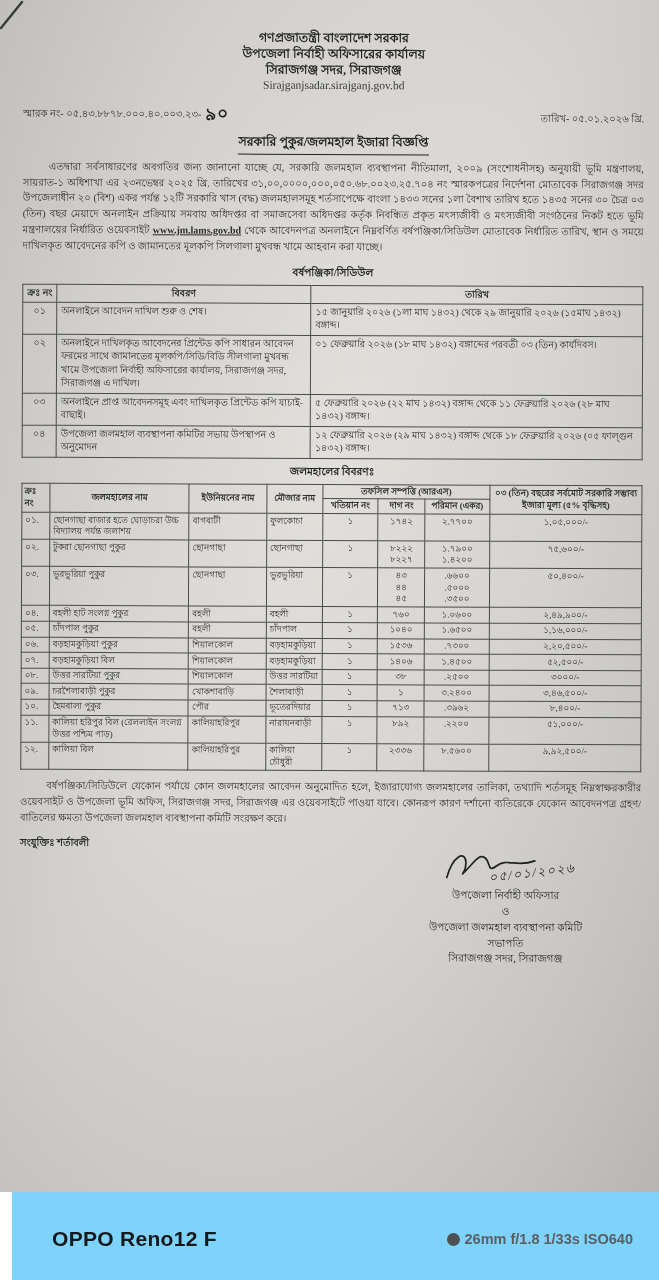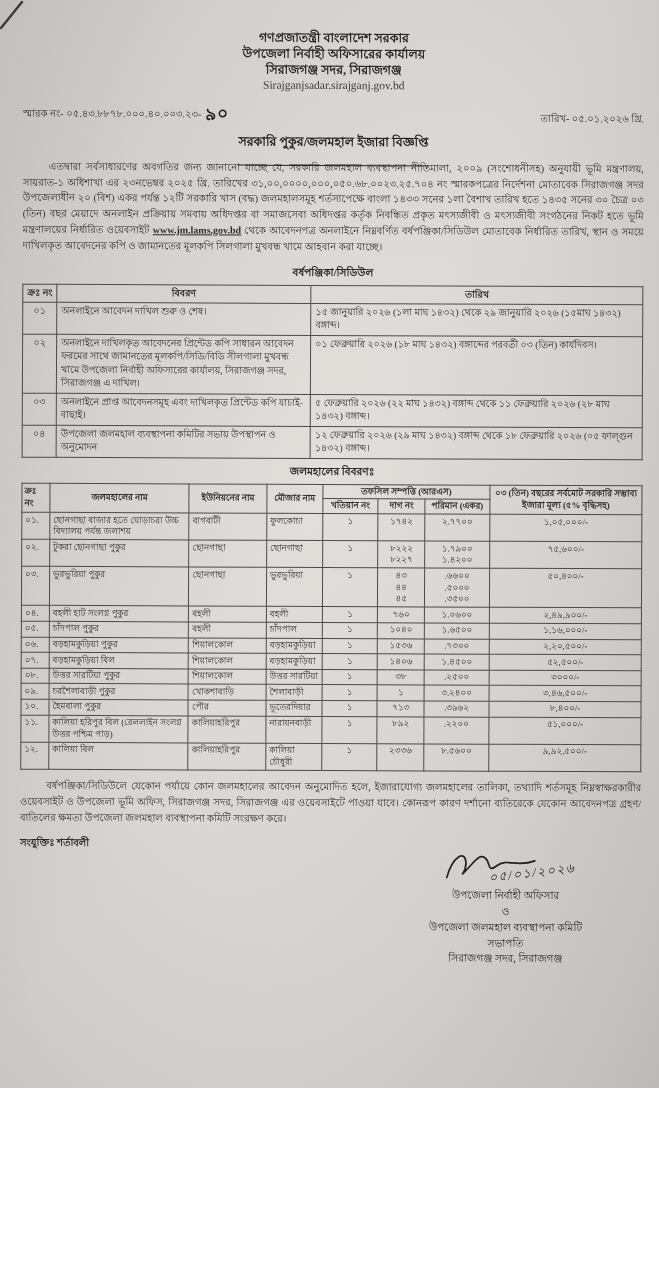--- a/index.html
+++ b/index.html
@@ -1,17 +1,17 @@
 <!DOCTYPE html>
 <html><head>
 <meta charset="utf-8">
 <style>
   html,body{margin:0;padding:0;background:#ffffff;}
   .stage{
-    position:relative;width:659px;height:1088px;overflow:hidden;
+    position:relative;width:659px;height:1280px;overflow:hidden;
     background:#ffffff;font-family:"Liberation Serif","DejaVu Sans",serif;
   }
   
   .photo{
     position:absolute;left:0;top:0;width:659px;height:1192px;overflow:hidden;
     background:
       radial-gradient(ellipse at 50% 38%, #e0ded9 0%, #d8d6d2 48%, #ccCac7 82%, #c2c1bf 100%),
       #d6d4d0;
   }
   .photo::after{ 
@@ -30,21 +30,21 @@
   .hdr .h-web{font-weight:normal;font-family:"Liberation Serif",serif;font-size:11.5px;color:#3a3a3a;}
   .memo-row{display:flex;justify-content:space-between;align-items:flex-end;margin-top:6px;font-size:10px;color:#2e2e2e;}
   .memo-left{white-space:nowrap;}
   .hand-no{
     display:inline-block;font-size:17px;font-weight:bold;color:#1c1c1c;
     transform:rotate(-4deg) translateY(2px);margin-left:4px;letter-spacing:1px;
   }
   .doc-title{
     text-align:center;font-weight:bold;font-size:12.5px;margin-top:6px;color:#222;
   }
-  .doc-title span{border-bottom:1.4px solid #222;padding-bottom:16px;}
+  .doc-title span{border-bottom:1.4px solid #222;padding-bottom:5px;}
   .intro{
     margin-top:7px;font-size:10px;line-height:1.58;text-align:justify;
     text-indent:26px;color:#2c2c2c;max-height:172px;overflow:hidden;
   }
   .site-link{font-weight:bold;text-decoration:underline;}
   .sec-title{text-align:center;font-weight:bold;font-size:10.5px;margin:5px 0 3px 0;color:#222;}
   table{border-collapse:collapse;width:100%;color:#2b2b2b;}
   td,th{border:1px solid #4b4b4b;vertical-align:top;}
   
   .t1{font-size:9.5px;line-height:1.42;}

